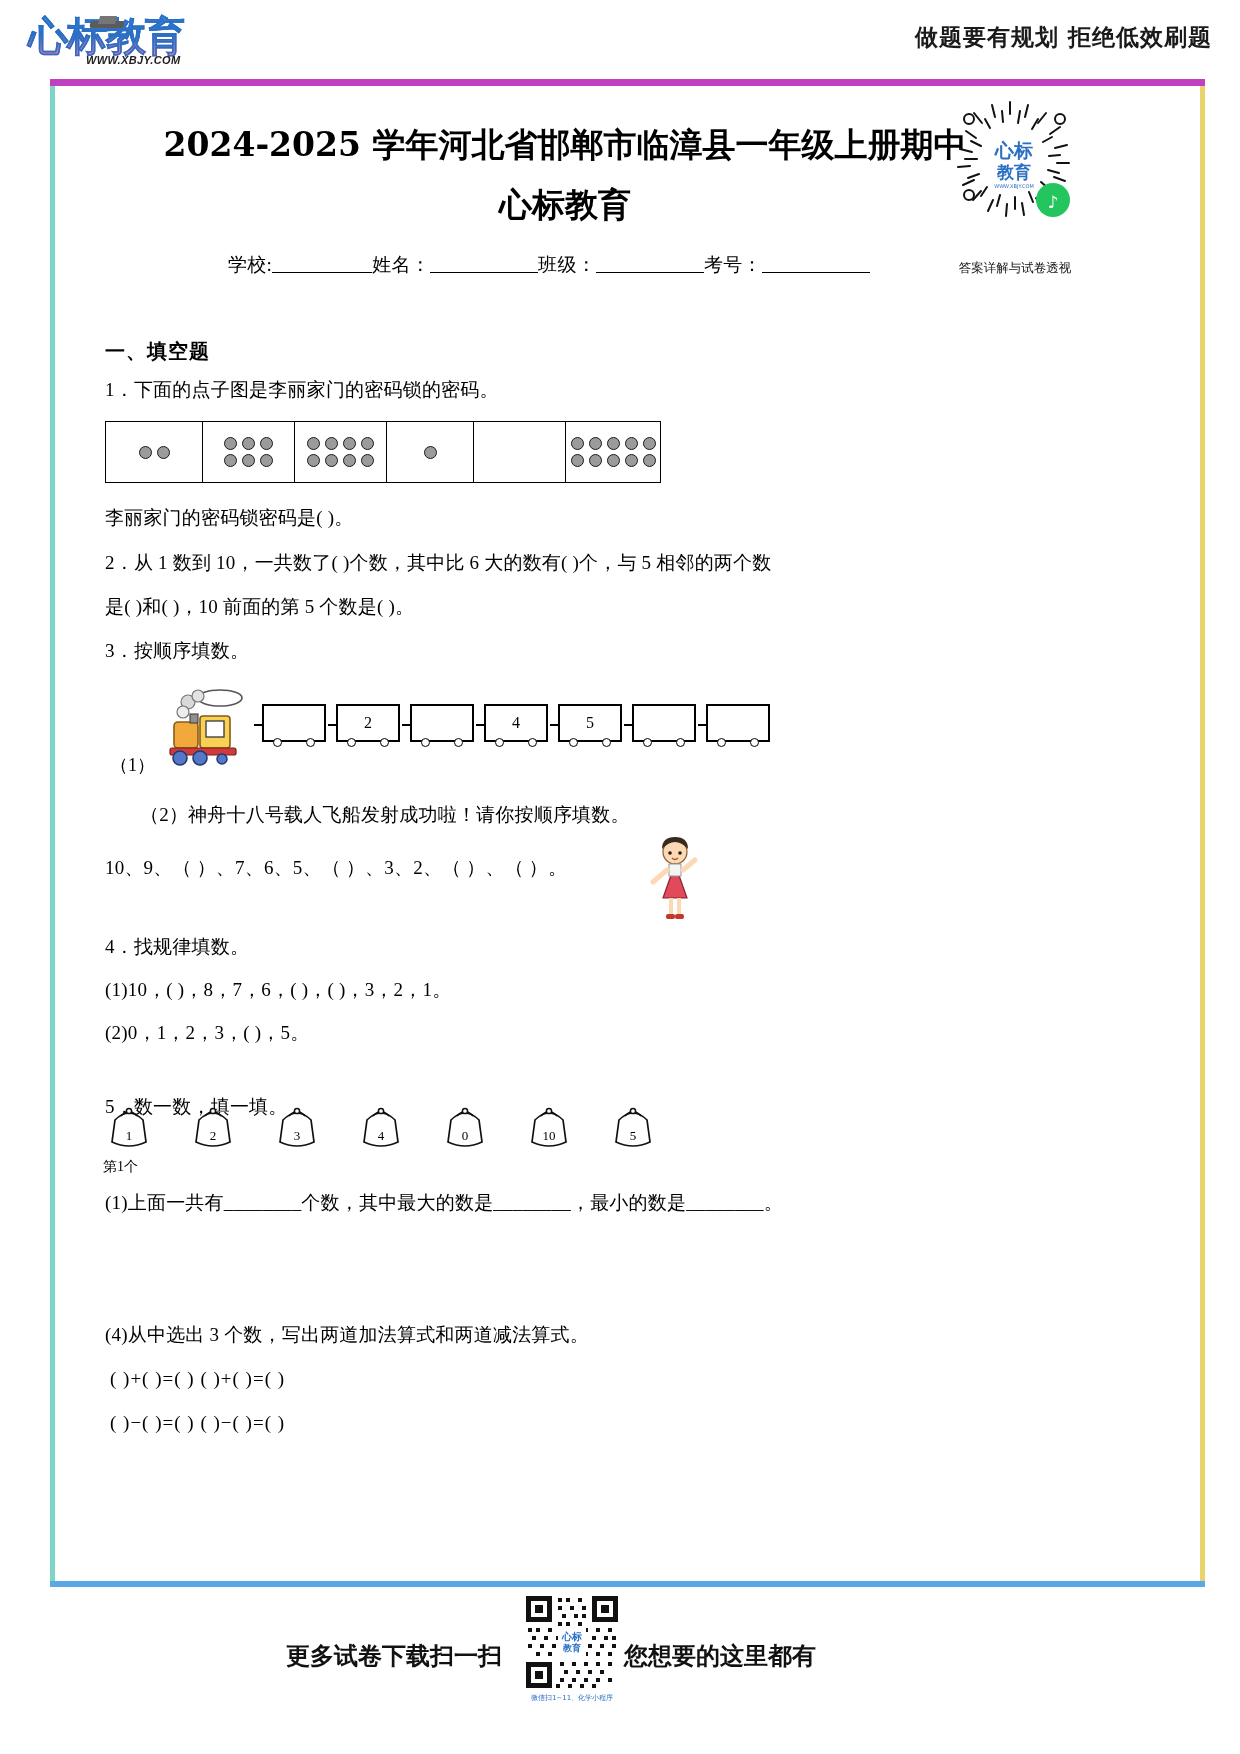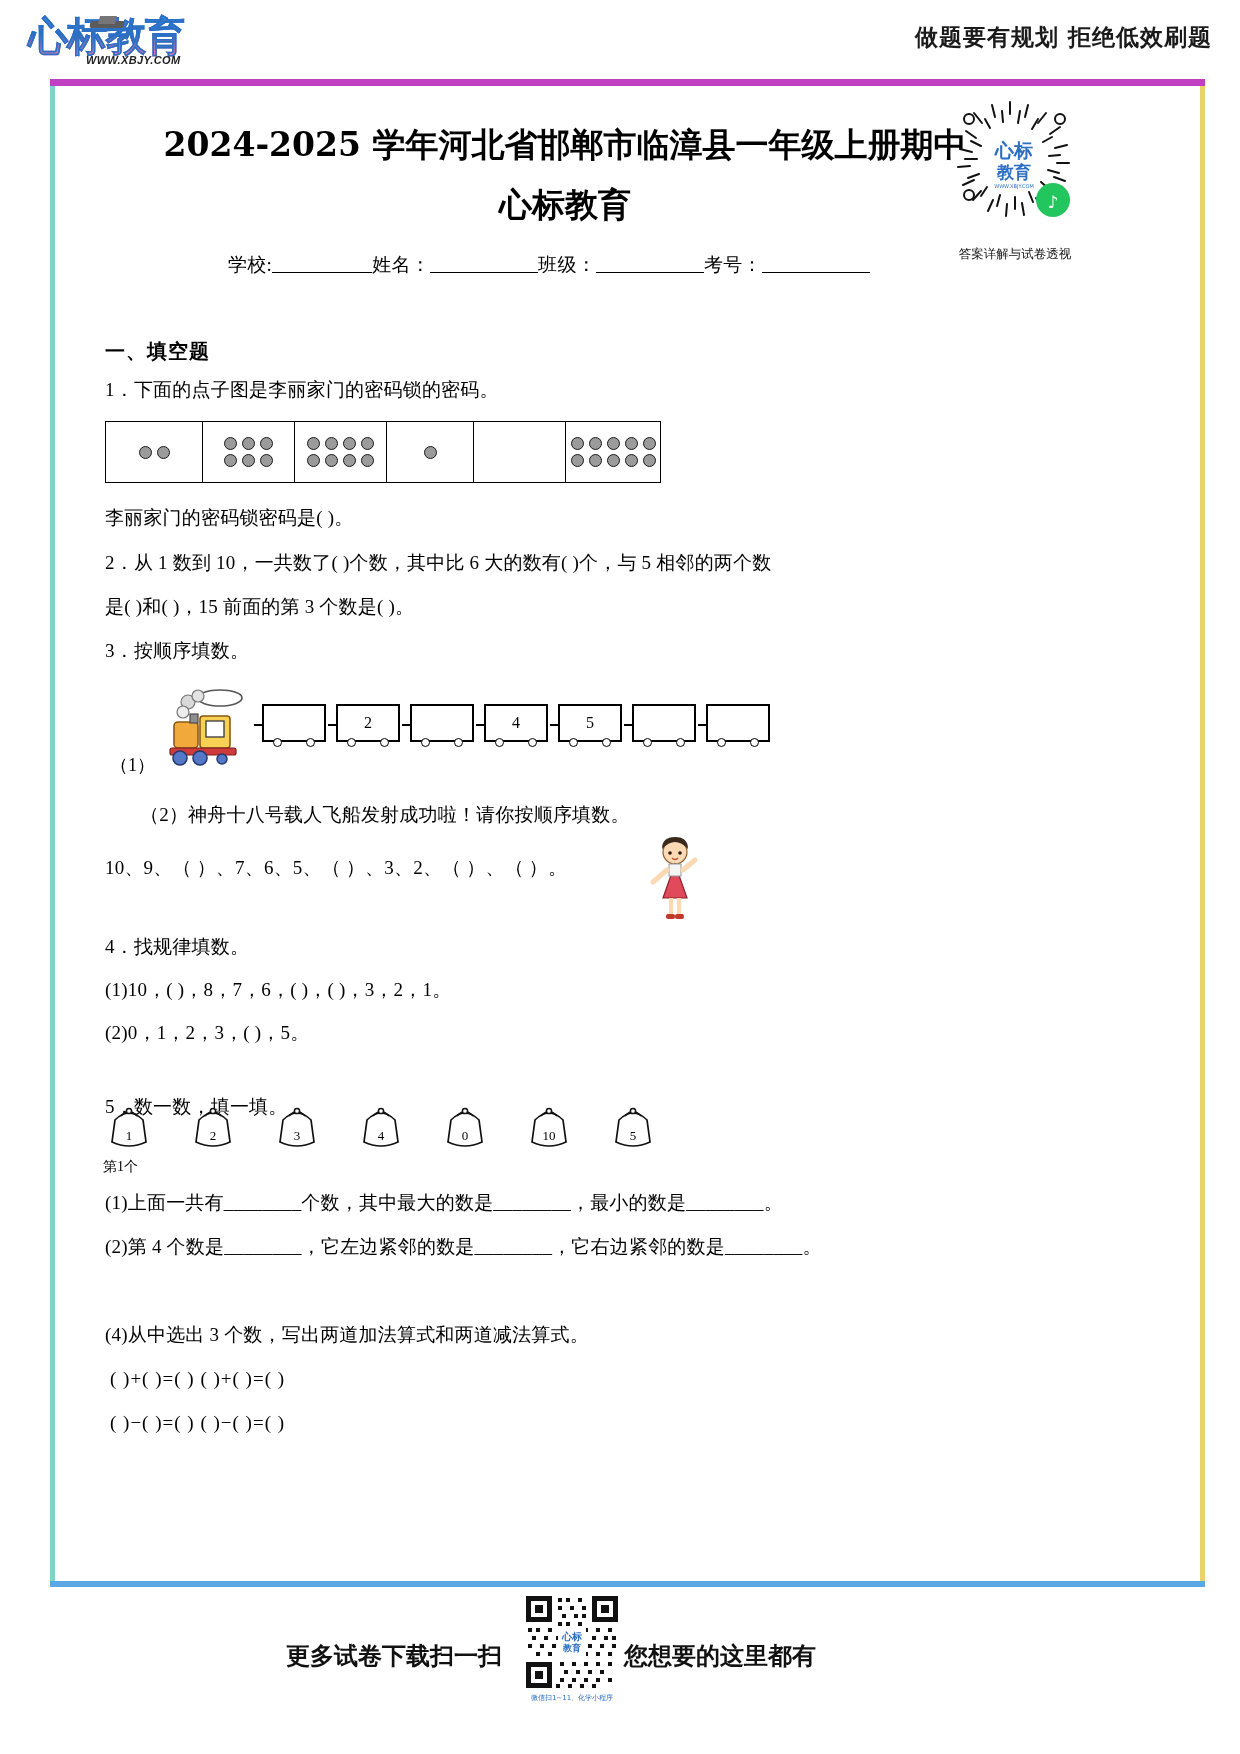--- a/index.html
+++ b/index.html
@@ -83,21 +83,21 @@
     line-height: 60px;
     color: #000;
   }
   .doc-title .l2 { display:block; }
 
   
   .qr-wrap {
     position: absolute; left: 952px; top: 95px; width: 125px; height: 130px;
   }
   .qr-badge {
-    position: absolute; left: 935px; top: 246px;
+    position: absolute; left: 935px; top: 260px;
     width: 160px; text-align: center;
     font-family: "DejaVu Sans", sans-serif;
     font-size: 12.5px; color: #111;
   }
 
   
   .info-line {
     position: absolute; left: 228px; top: 252px;
     font-size: 19px; letter-spacing: 0.3px; white-space: nowrap;
   }
@@ -332,21 +332,21 @@
         <span class="dot"></span>
         <span class="dot"></span>
         <span class="dot"></span>
       </div>
     </div>
   </div>
 
   <div class="q" style="left:105px; top:503px;">李丽家门的密码锁密码是(            )。</div>
 
   <div class="q" style="left:105px; top:548px;">2．从 1 数到 10，一共数了(            )个数，其中比 6 大的数有(            )个，与 5 相邻的两个数</div>
-  <div class="q" style="left:105px; top:592px;">是(          )和(            )，15 前面的第 3 个数是(            )。</div>
+  <div class="q" style="left:105px; top:592px;">是(          )和(            )，10 前面的第 5 个数是(            )。</div>
 
   <div class="q" style="left:105px; top:636px;">3．按顺序填数。</div>
 
   <div class="train-label">（1）</div>
 
   <div class="train-area">
     <div class="loco">
       <svg width="120" height="80" viewBox="0 0 120 80">
         <ellipse cx="70" cy="12" rx="22" ry="8" fill="none" stroke="#555" stroke-width="1.6"></ellipse>
         <circle cx="38" cy="16" r="7" fill="#d9d9d9" stroke="#777" stroke-width="1.2"></circle>
@@ -483,21 +483,20 @@
         <path d="M12 18 q14 -14 28 0 l3 22 q-17 8 -34 0 z" fill="#fff" stroke="#111" stroke-width="1.7"></path>
         <path d="M18 14 q8 -9 16 0" fill="none" stroke="#111" stroke-width="1.7"></path>
         <circle cx="26" cy="9" r="2.6" fill="#fff" stroke="#111" stroke-width="1.5"></circle>
       </svg>
       <div class="kettle-num">5</div>
     </div>
   </div>
   <div class="kettle-first">第1个</div>
 
   <div class="q" style="left:105px; top:1188px;">(1)上面一共有________个数，其中最大的数是________，最小的数是________。</div>
-  <div class="q" style="left:105px; top:1232px;">(2)第 4 个数是________，它左边紧邻的数是________，它右边紧邻的数是________。</div>
   <div class="q" style="left:105px; top:1320px;">(4)从中选出 3 个数，写出两道加法算式和两道减法算式。</div>
   <div class="q" style="left:110px; top:1364px; letter-spacing:1px;">(           )+(           )=(           ) (           )+(           )=(           )</div>
   <div class="q" style="left:110px; top:1408px; letter-spacing:1px;">(           )−(           )=(           ) (           )−(           )=(           )</div>
 
   <div class="footer">
     <div class="footer-qr">
       <svg width="100" height="100" viewBox="0 0 100 100">
         <rect width="100" height="100" fill="#fff"></rect>
         <g fill="#111">
           <rect x="4" y="4" width="26" height="26"></rect>

